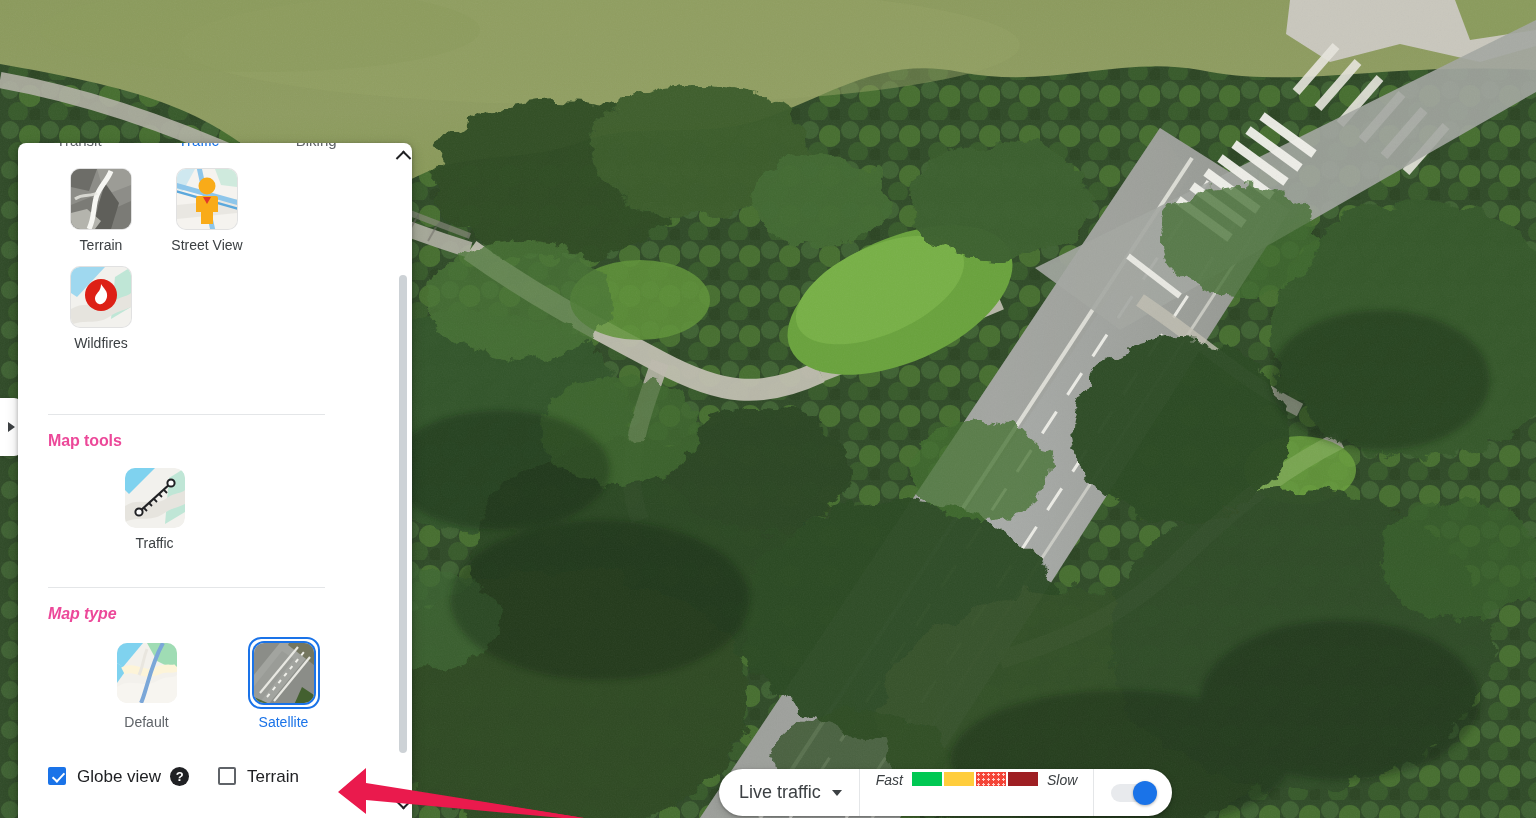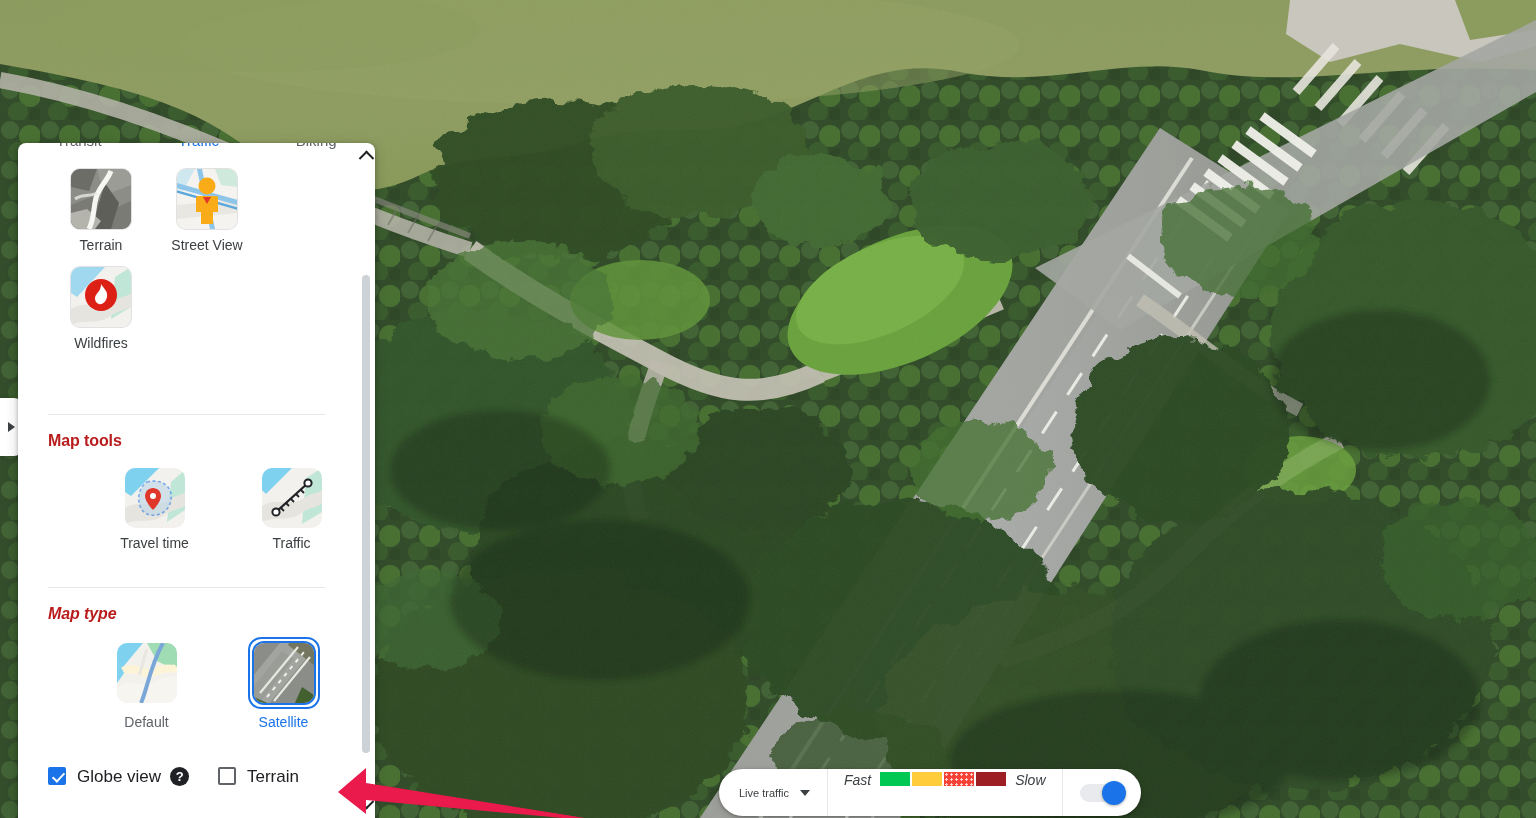--- a/index.html
+++ b/index.html
@@ -12,20 +12,21 @@
   
   #map-canvas{position:absolute;inset:0;}
   .map-svg{position:absolute;inset:0;width:1536px;height:818px;display:block;}
 
   
   #layers-panel{
     position:absolute;left:18px;top:143px;width:357px;height:675px;
     background:#fff;border-radius:8px 8px 0 0;
     box-shadow:0 1px 4px rgba(0,0,0,.28),0 4px 14px rgba(0,0,0,.16);
     overflow:hidden;
+    padding-left:37px;
   }
 
   .tabs-row{
     position:absolute;left:0;top:-12px;width:357px;height:20px;
     display:flex;justify-content:space-around;align-items:flex-start;
     overflow:hidden;pointer-events:none;
   }
   .tab-clip{font-size:15px;color:#5f6368;line-height:19px;}
   .tab-clip.active{color:#1a73e8;}
 
@@ -37,21 +38,21 @@
     margin-bottom:12px;cursor:pointer;}
   .layer-thumb{width:60px;height:60px;border-radius:10px;overflow:hidden;
     position:relative;background:#eee;border:1px solid rgba(0,0,0,.05);}
   .layer-thumb svg{display:block;width:100%;height:100%;}
   .layer-label{margin-top:7px;font-size:14px;color:#3c4043;line-height:17px;
     text-align:center;white-space:nowrap;}
 
   .divider{position:absolute;left:30px;width:277px;height:1px;background:#e4e6e8;}
 
   .section-title{position:absolute;left:30px;font-size:16px;font-weight:bold;
-    color:#b91c1c;letter-spacing:-0.1px;}
+    color:#ec4899;letter-spacing:-0.1px;}
 
   .tool-grid{position:absolute;left:68px;display:flex;}
   .tool-cell{width:137px;display:flex;flex-direction:column;align-items:center;cursor:pointer;}
   .tool-thumb{width:60px;height:60px;border-radius:10px;overflow:hidden;position:relative;}
   .tool-thumb svg{display:block;width:100%;height:100%;}
   .tool-label{margin-top:7px;font-size:14px;color:#3c4043;line-height:17px;white-space:nowrap;}
 
   .maptype-grid{position:absolute;left:60px;display:flex;}
   .mt-cell{width:137px;display:flex;flex-direction:column;align-items:center;cursor:pointer;}
   .mt-thumb{width:60px;height:60px;border-radius:10px;overflow:hidden;position:relative;}
@@ -95,21 +96,21 @@
   .handle-tri{width:0;height:0;border-left:7px solid #3c4043;
     border-top:5px solid transparent;border-bottom:5px solid transparent;}
 
   
   #traffic-legend{
     position:absolute;left:719px;top:769px;height:47px;
     background:#fff;border-radius:24px;display:flex;align-items:center;
     box-shadow:0 1px 3px rgba(0,0,0,.3),0 3px 10px rgba(0,0,0,.14);
   }
   .tl-sel{display:flex;align-items:center;padding:0 17px 0 20px;height:47px;cursor:pointer;}
-  .tl-sel-label{font-size:11px;color:#3c4043;}
+  .tl-sel-label{font-size:18px;color:#3c4043;}
   .tl-caret{margin-left:11px;width:0;height:0;border-left:5px solid transparent;
     border-right:5px solid transparent;border-top:6px solid #3c4043;}
   .tl-vline{width:1px;height:47px;background:#e4e6e8;}
   .tl-scale{display:flex;align-items:flex-start;padding:0 16px;height:41px;}
   .tl-word{font-size:14px;font-style:italic;color:#3c4043;}
   .tl-swatches{display:flex;margin:0 9px;}
   .tl-sw{width:30px;height:14px;margin-right:2px;}
   .tl-sw:last-child{margin-right:0;}
   .tl-toggle-wrap{padding:0 17px;height:47px;display:flex;align-items:center;cursor:pointer;}
   .tl-track{position:relative;width:44px;height:18px;border-radius:9px;background:#e8eaed;}
@@ -342,34 +343,20 @@
     </div>
 
 
   </div>
 
   <div class="divider" style="top:271px;"></div>
 
   <div class="section-title" style="top:289px;">Map tools</div>
 
   <div class="tool-grid" style="top:325px;">
-    <div class="tool-cell">
-      <div class="tool-thumb">
-        <svg viewBox="0 0 60 60">
-          <rect width="60" height="60" rx="10" fill="#f2f1ed"></rect>
-          <path d="M0,0 L34,0 L6,28 L0,24 Z" fill="#7fd2ef"></path>
-          <path d="M46,14 L60,2 L60,42 L42,54 Z" fill="#bfe6d6"></path>
-          <path d="M0,40 C16,30 30,42 44,32 C52,26 56,28 60,24 L60,38 C52,42 46,42 38,48 C26,56 12,50 0,56 Z" fill="#e6e4de"></path>
-          <path d="M22,14 C38,10 48,20 46,32 C44,44 32,50 22,46 C12,42 10,22 22,14 Z" fill="#b9d3e6" opacity="0.55" stroke="#1a73e8" stroke-width="1.6" stroke-dasharray="3 2.5"></path>
-          <path d="M28,20 c4.4,0 8,3.6 8,8 0,6 -8,14 -8,14 s-8,-8 -8,-14 c0,-4.4 3.6,-8 8,-8 z" fill="#e0372b"></path>
-          <circle cx="28" cy="28" r="3" fill="#fff"></circle>
-        </svg>
-      </div>
-      <span class="tool-label">Travel time</span>
-    </div>
 
     <div class="tool-cell">
       <div class="tool-thumb">
         <svg viewBox="0 0 60 60">
           <rect width="60" height="60" rx="10" fill="#f2f1ed"></rect>
           <path d="M0,0 L30,0 L4,26 L0,22 Z" fill="#7fd2ef"></path>
           <path d="M44,10 L60,0 L60,44 L40,56 Z" fill="#bfe6d6"></path>
           <path d="M0,38 C14,28 28,40 42,30 C50,24 56,26 60,22 L60,36 C52,40 46,40 38,46 C26,54 12,48 0,54 Z" fill="#e6e4de"></path>
           <line x1="14" y1="44" x2="46" y2="15" stroke="#202124" stroke-width="2.2"></line>
           <g stroke="#202124" stroke-width="1.8">

